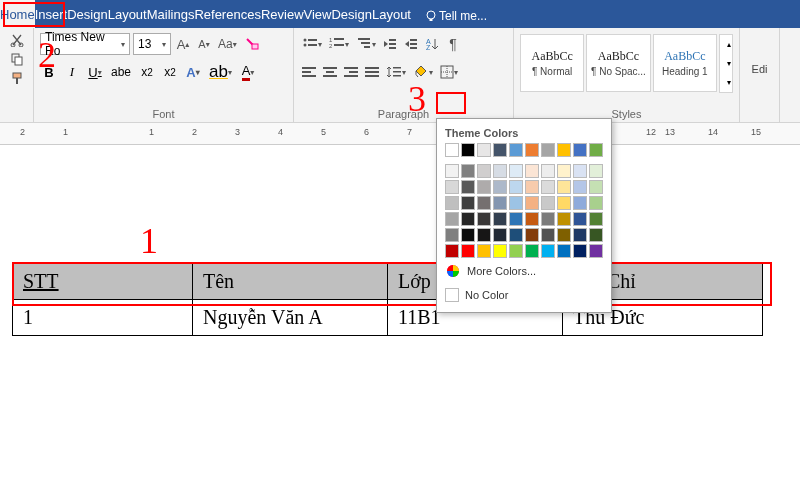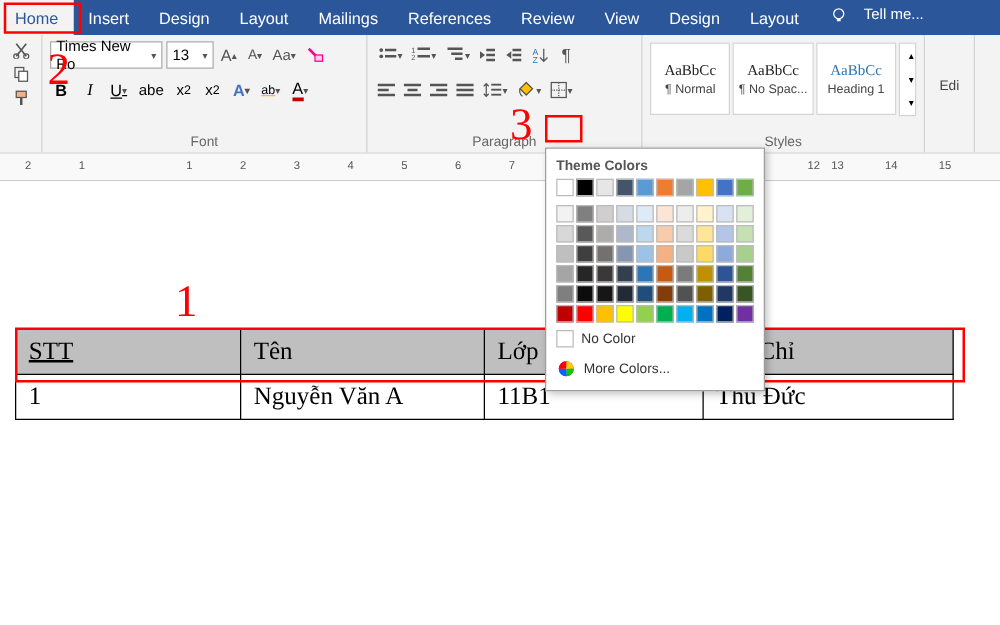--- a/index.html
+++ b/index.html
@@ -1,20 +1,20 @@
 <!DOCTYPE html>
 <html><head>
 <meta charset="utf-8">
 <style>
   * { box-sizing: border-box; margin: 0; padding: 0; }
   body { font-family: "Segoe UI", Tahoma, sans-serif; font-size: 12px; background: #fff; width: 800px; height: 500px; overflow: hidden; position: relative; }
   .tabbar { background: #2b579a; height: 28px; display: flex; align-items: stretch; color: #fff; }
-  .tab { padding: 0 12px; display: flex; align-items: center; font-size: 13px; cursor: pointer; }
+  .tab { padding: 0 0; display: flex; align-items: center; font-size: 13px; cursor: pointer; }
   .tab.active { background: #f3f3f3; color: #2b579a; }
-  .tellme { display: flex; align-items: flex-start; gap: 12px; padding: 4px 8px; margin-left: 4px; }
+  .tellme { display: flex; align-items: center; gap: 0; padding: 16px 8px; margin-left: 4px; }
   .ribbon { background: #f3f3f3; height: 95px; border-bottom: 1px solid #d4d4d4; display: flex; }
   .group { border-right: 1px solid #d4d4d4; padding: 4px 6px 16px 6px; position: relative; display: flex; flex-direction: column; }
   .group-label { position: absolute; bottom: 2px; left: 0; right: 0; text-align: center; font-size: 11px; color: #666; }
   .clip-col { width: 32px; display:flex; flex-direction:column; align-items:center; gap:3px; padding-top:4px;}
   .icn { width:16px; height:16px; display:inline-flex; align-items:center; justify-content:center; }
   .font-row1 { display:flex; align-items:center; gap:3px; height:24px; }
   .font-row2 { display:flex; align-items:center; gap:5px; height:24px; margin-top:4px; }
   .fontname { width:90px; height:22px; border:1px solid #ababab; background:#fff; font-size:12px; padding:0 4px; display:flex; align-items:center; justify-content:space-between;}
   .fontsize { width:38px; height:22px; border:1px solid #ababab; background:#fff; font-size:12px; padding:0 4px; display:flex; align-items:center; justify-content:space-between;}
   .dd { font-size:8px; color:#555; }
@@ -118,21 +118,21 @@
     </div>
     <div class="font-row2">
       <span class="btn" style="font-weight:bold;font-size:13px">B</span>
       <span class="btn" style="font-style:italic;font-size:13px;font-family:serif">I</span>
       <span class="btn" style="text-decoration:underline;font-size:13px">U<span class="dd">▾</span></span>
       <span class="btn" style="font-size:12px">abe</span>
       <span class="btn" style="font-size:12px">x<sub>2</sub></span>
       <span class="btn" style="font-size:12px">x<sup>2</sup></span>
       <span class="btn" style="font-size:13px;color:#4472c4;font-weight:bold">A<span class="dd">▾</span></span>
       <span class="btn">
-          <span class="under-y" style="font-size:10px">ab</span>
+          <span class="under-y" style="font-size:17px">ab</span>
           <span class="dd">▾</span>
         </span>
       <span class="btn">
           <span style="font-size:13px;border-bottom:3px solid #c00000">A</span>
           <span class="dd">▾</span>
         </span>
     </div>
     <div class="group-label">Font</div>
   </div>
 
@@ -414,41 +414,41 @@
       <div class="sw" style="background: rgb(255, 192, 0);"></div>
       <div class="sw" style="background: rgb(255, 255, 0);"></div>
       <div class="sw" style="background: rgb(146, 208, 80);"></div>
       <div class="sw" style="background: rgb(0, 176, 80);"></div>
       <div class="sw" style="background: rgb(0, 176, 240);"></div>
       <div class="sw" style="background: rgb(0, 112, 192);"></div>
       <div class="sw" style="background: rgb(0, 32, 96);"></div>
       <div class="sw" style="background: rgb(112, 48, 160);"></div>
     </div>
   <div class="popup-item">
-    <span class="box"></span>
-    <span>No Color</span>
-  </div>
-  <div class="popup-item">
     <span class="icn">
         <svg width="14" height="14" viewBox="0 0 14 14">
           <circle cx="7" cy="7" r="6" fill="url(#g)"></circle>
           <defs>
             <radialGradient id="g">
               <stop offset="0" stop-color="#fff"></stop>
               <stop offset="1" stop-color="#f08"></stop>
             </radialGradient>
           </defs>
           <path d="M7 1 A6 6 0 0 1 13 7 L7 7Z" fill="#fc0"></path>
           <path d="M13 7 A6 6 0 0 1 7 13 L7 7Z" fill="#0c0"></path>
           <path d="M7 13 A6 6 0 0 1 1 7 L7 7Z" fill="#06f"></path>
           <path d="M1 7 A6 6 0 0 1 7 1 L7 7Z" fill="#f00"></path>
         </svg>
       </span>
     <span>More Colors...</span>
   </div>
+  <div class="popup-item">
+    <span class="box"></span>
+    <span>No Color</span>
+  </div>
 </div>
 
 <div class="red-box" style="left:3px; top:2px; width:62px; height:25px;"></div>
 <div class="annot" style="left:38px; top:34px;">2</div>
 <div class="red-box" style="left:436px; top:92px; width:30px; height:22px;"></div>
 <div class="annot" style="left:408px; top:78px;">3</div>
 <div class="annot" style="left:140px; top:220px;">1</div>
 <div class="red-box" style="left:12px; top:262px; width:760px; height:44px;"></div>
 
 </body></html>

